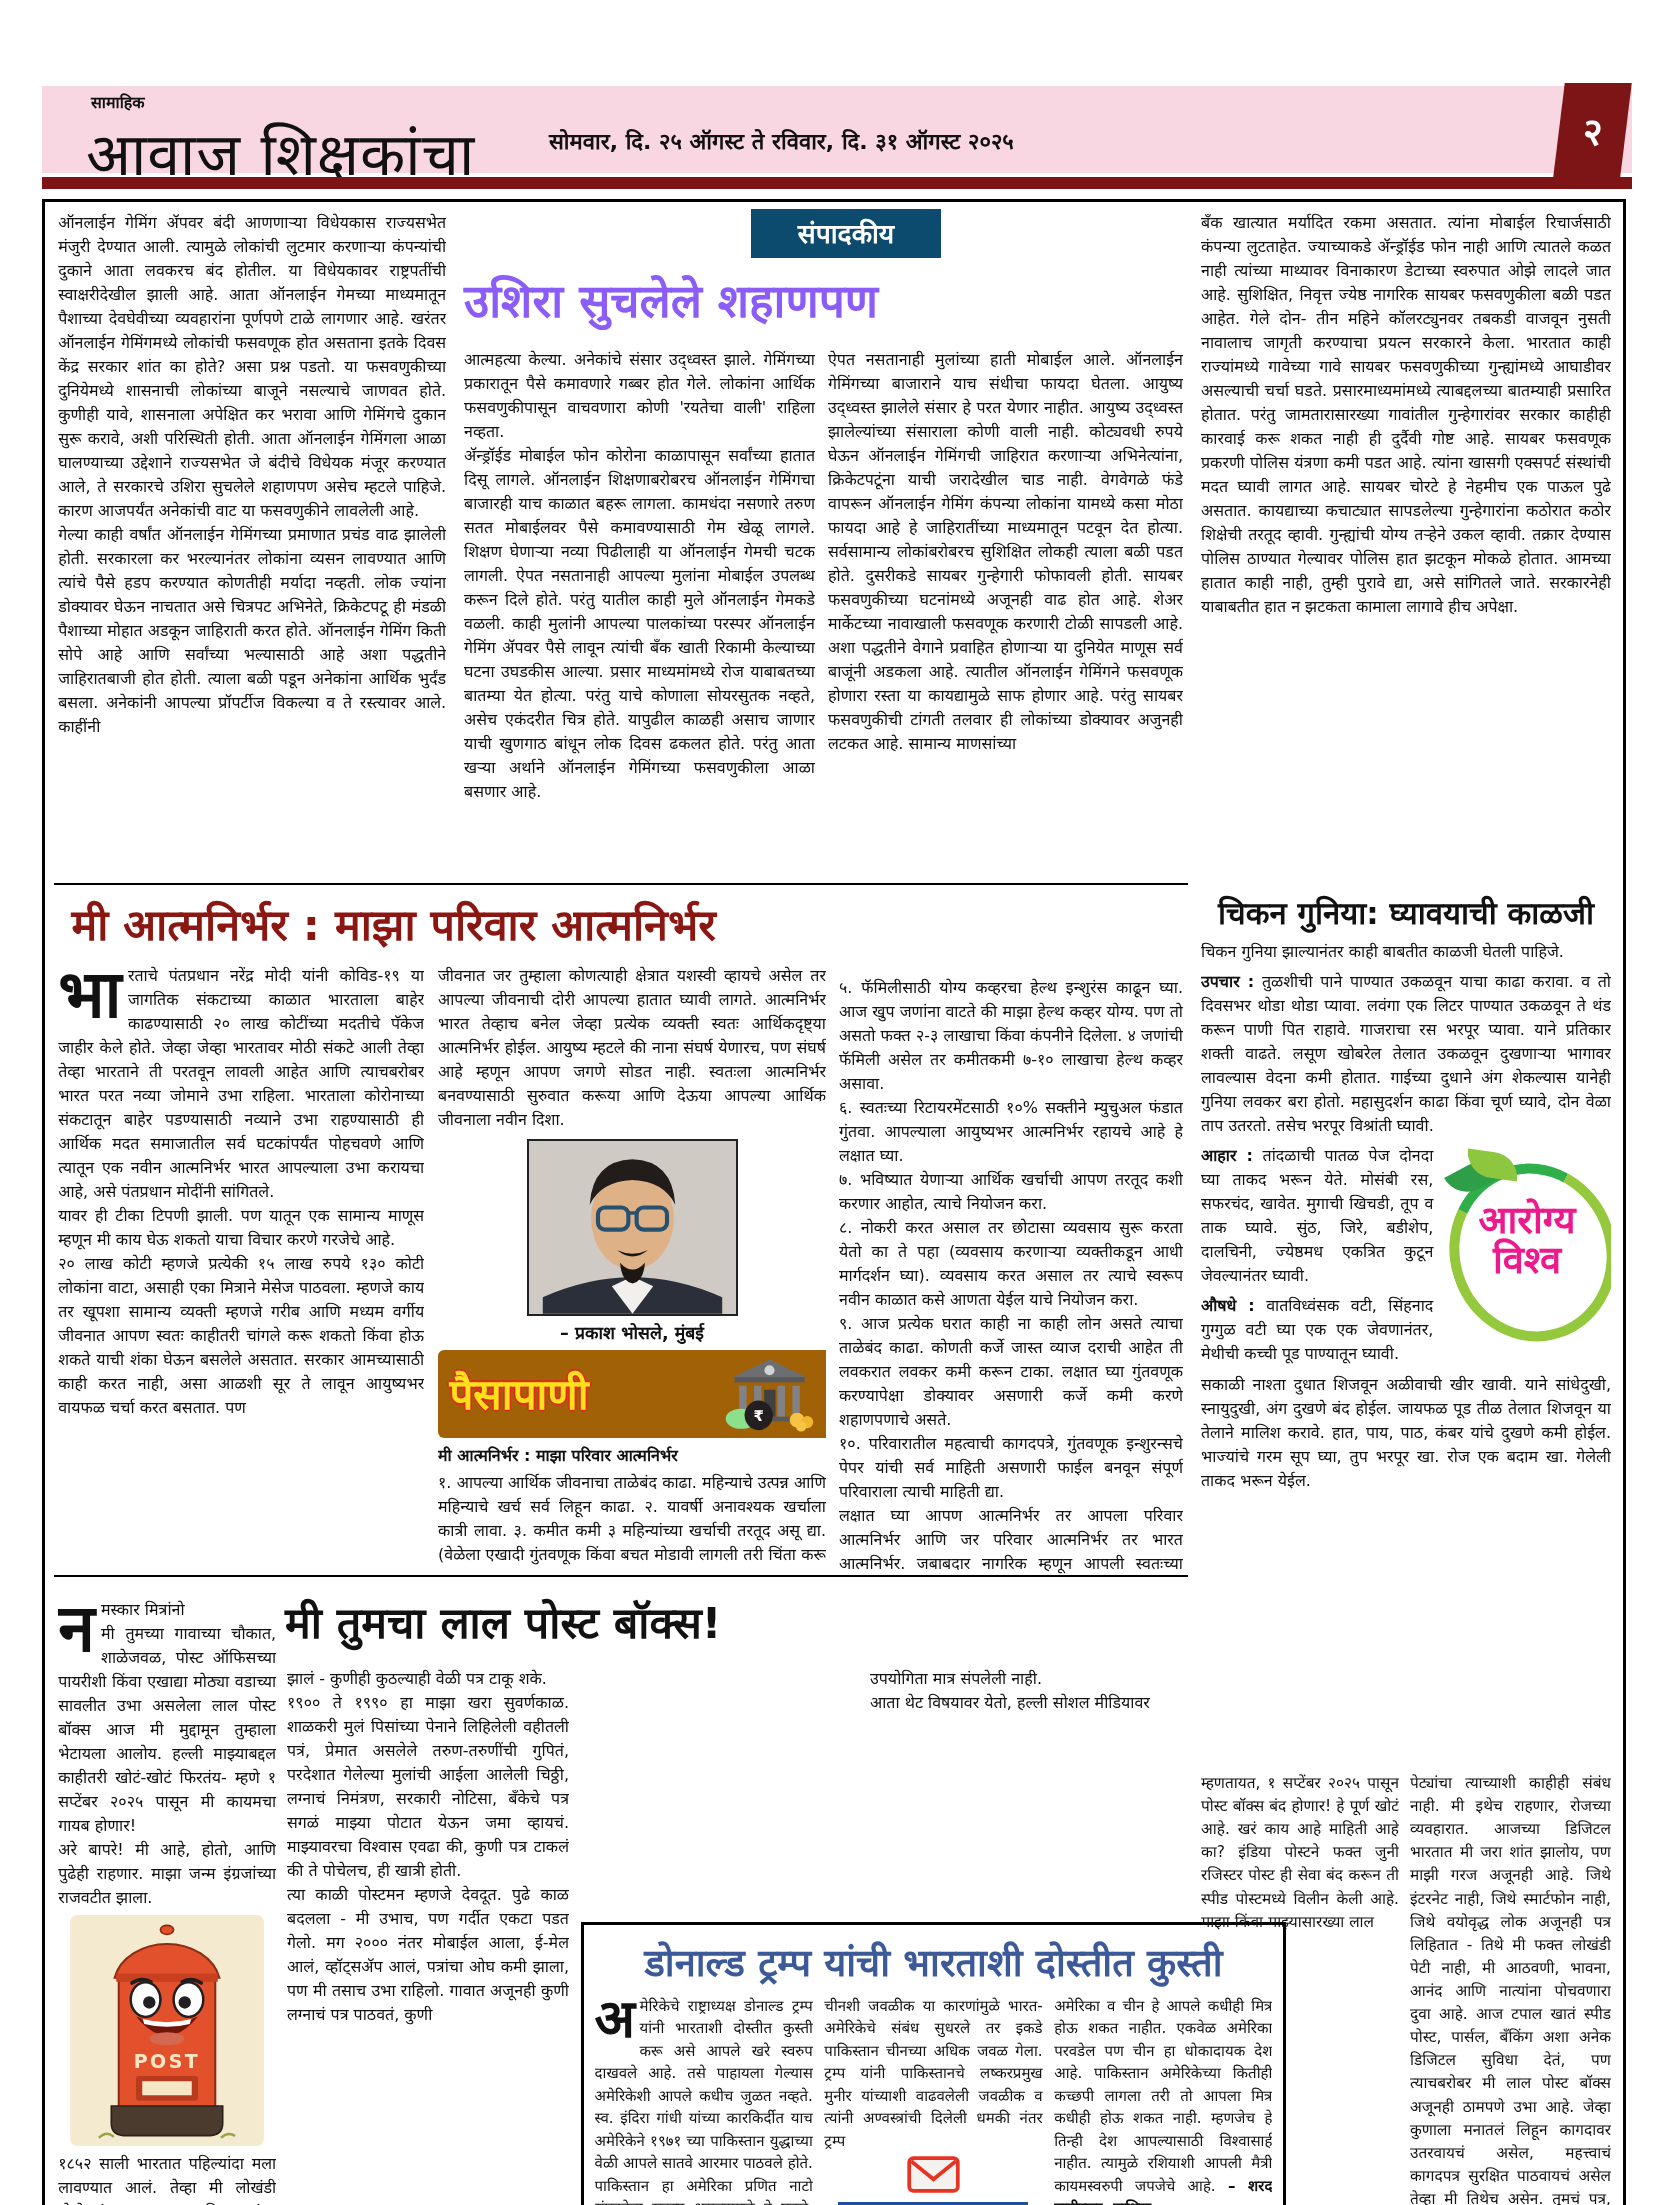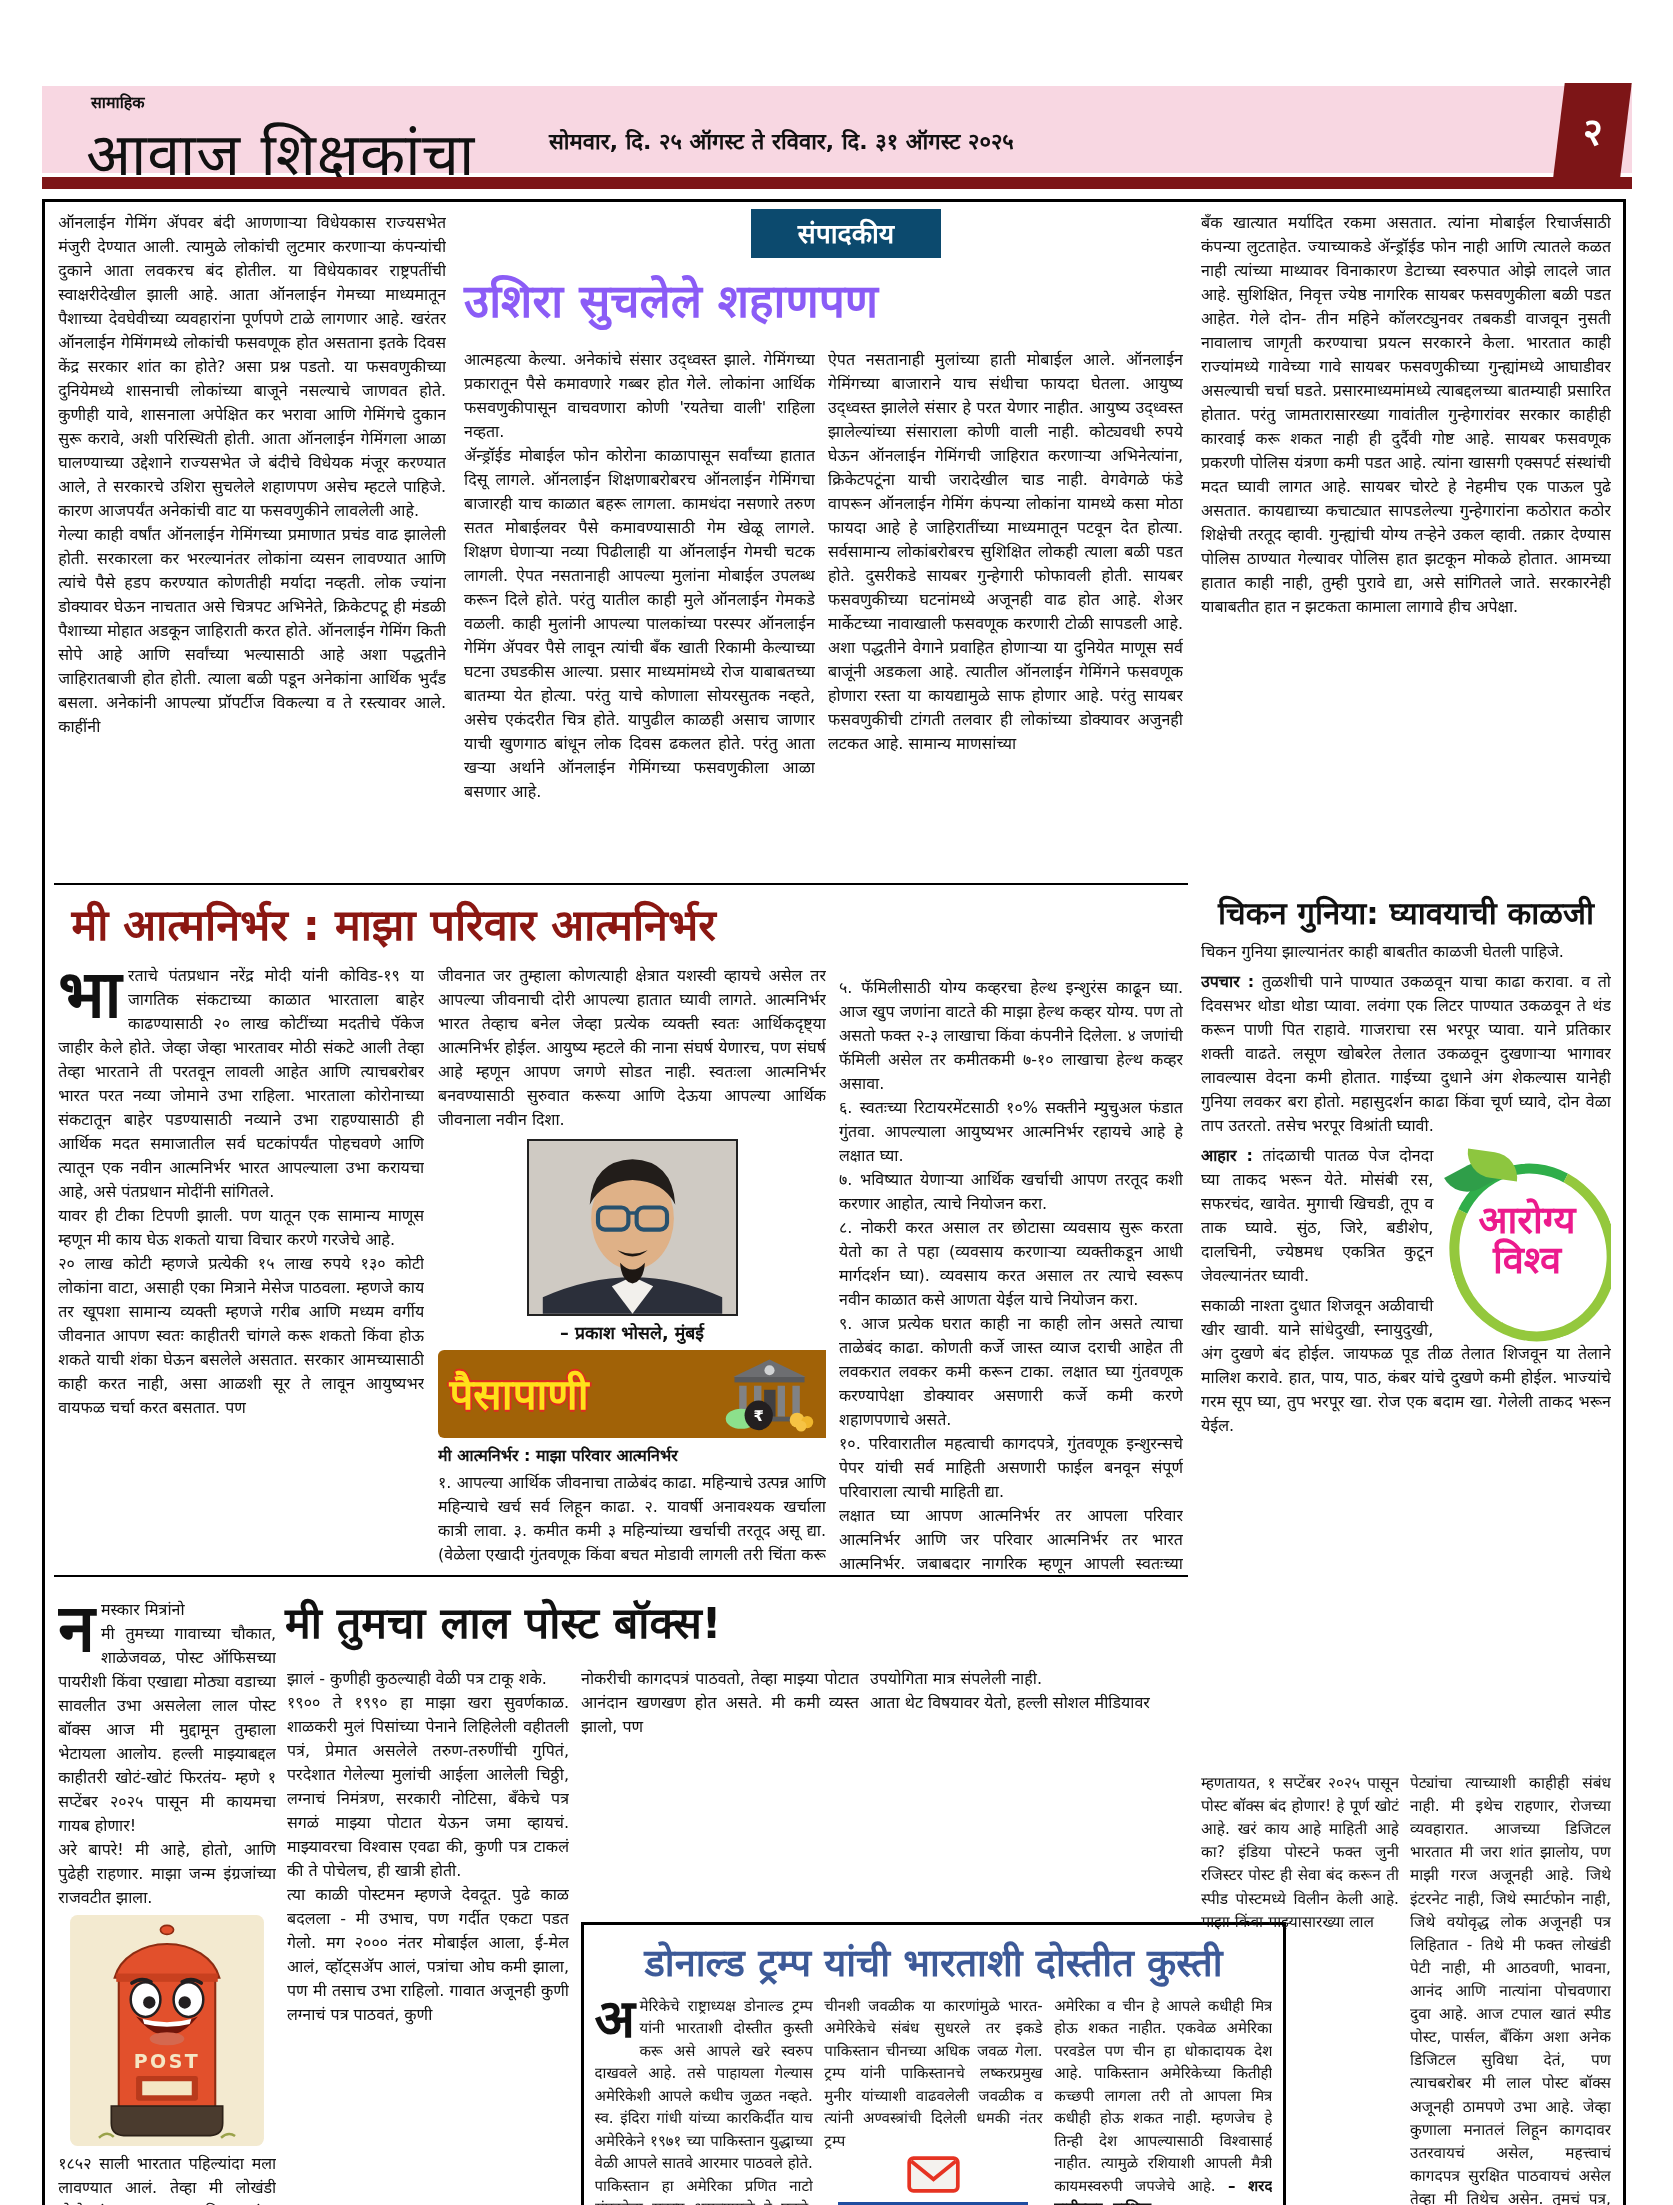--- a/index.html
+++ b/index.html
@@ -182,20 +182,21 @@
       <p>चिकन गुनिया झाल्यानंतर काही बाबतीत काळजी घेतली पाहिजे.</p>
       <p><b>उपचार :</b> <span>तुळशीची पाने पाण्यात उकळवून याचा काढा करावा. व तो दिवसभर थोडा थोडा प्यावा. लवंगा एक लिटर पाण्यात उकळवून ते थंड करून पाणी पित राहावे. गाजराचा रस भरपूर प्यावा. याने प्रतिकार शक्ती वाढते. लसूण खोबरेल तेलात उकळवून दुखणाऱ्या भागावर लावल्यास वेदना कमी होतात. गाईच्या दुधाने अंग शेकल्यास यानेही गुनिया लवकर बरा होतो. महासुदर्शन काढा किंवा चूर्ण घ्यावे, दोन वेळा ताप उतरतो. तसेच भरपूर विश्रांती घ्यावी.</span></p>
       <div class="arogya">
         <div class="ring"></div>
         <div class="leaf"></div>
         <div class="leaf leaf2"></div>
         <div class="atext"><span>आरोग्य</span><br>
         <span>विश्व</span></div>
       </div>
       <p><b>आहार :</b> <span>तांदळाची पातळ पेज दोनदा घ्या ताकद भरून येते. मोसंबी रस, सफरचंद, खावेत. मुगाची खिचडी, तूप व ताक घ्यावे. सुंठ, जिरे, बडीशेप, दालचिनी, ज्येष्ठमध एकत्रित कुटून जेवल्यानंतर घ्यावी.</span></p>
+      <p><b>औषधे :</b> <span>वातविध्वंसक वटी, सिंहनाद गुग्गुळ वटी घ्या एक एक जेवणानंतर, मेथीची कच्ची पूड पाण्यातून घ्यावी.</span></p>
       <p>सकाळी नाश्ता दुधात शिजवून अळीवाची खीर खावी. याने सांधेदुखी, स्नायुदुखी, अंग दुखणे बंद होईल. जायफळ पूड तीळ तेलात शिजवून या तेलाने मालिश करावे. हात, पाय, पाठ, कंबर यांचे दुखणे कमी होईल. भाज्यांचे गरम सूप घ्या, तुप भरपूर खा. रोज एक बदाम खा. गेलेली ताकद भरून येईल.</p>
     </div>
 
     <div class="p-head">मी तुमचा लाल पोस्ट बॉक्स!</div>
     <div class="col p1">
       <span class="dropcap">न</span><span class="txt">मस्कार मित्रांनो
 मी तुमच्या गावाच्या चौकात, शाळेजवळ, पोस्ट ऑफिसच्या पायरीशी किंवा एखाद्या मोठ्या वडाच्या सावलीत उभा असलेला लाल पोस्ट बॉक्स आज मी मुद्दामून तुम्हाला भेटायला आलोय. हल्ली माझ्याबद्दल काहीतरी खोटं-खोटं फिरतंय- म्हणे १ सप्टेंबर २०२५ पासून मी कायमचा गायब होणार!
 अरे बापरे! मी आहे, होतो, आणि पुढेही राहणार. माझा जन्म इंग्रजांच्या राजवटीत झाला.</span>
       <svg class="pb-img" viewBox="0 0 470 560" width="194" height="231" style="font-size:36px">
         <rect x="0" y="0" width="470" height="560" rx="18" fill="#f3ead0"></rect>
@@ -218,23 +219,20 @@
         <path d="M100,463 h270 v42 q0,28 -30,30 h-210 q-30,-2 -30,-30 Z" fill="#4a3b2e" stroke="#2c2118" stroke-width="4"></path>
         <path d="M70,540 q20,-18 36,-2 M366,540 q18,-16 34,-4" fill="none" stroke="#9aa24a" stroke-width="6"></path>
       </svg>
       <span class="txt">१८५२ साली भारतात पहिल्यांदा मला लावण्यात आलं. तेव्हा मी लोखंडी होतो, रंग मात्र काळसर-हिरवा. नंतर १८७० च्या दशकात माझा लाल रंग ठरला, जो लोकांच्या डोळ्यांना आणि मनाला ओळखीचा झाला.</span>
     </div>
     <div class="col p2">
       <span class="txt">झालं - कुणीही कुठल्याही वेळी पत्र टाकू शके.
 १९०० ते १९९० हा माझा खरा सुवर्णकाळ. शाळकरी मुलं पिसांच्या पेनाने लिहिलेली वहीतली पत्रं, प्रेमात असलेले तरुण-तरुणींची गुपितं, परदेशात गेलेल्या मुलांची आईला आलेली चिठ्ठी, लग्नाचं निमंत्रण, सरकारी नोटिसा, बँकेचे पत्र सगळं माझ्या पोटात येऊन जमा व्हायचं. माझ्यावरचा विश्वास एवढा की, कुणी पत्र टाकलं की ते पोचेलच, ही खात्री होती.
 त्या काळी पोस्टमन म्हणजे देवदूत. पुढे काळ बदलला - मी उभाच, पण गर्दीत एकटा पडत गेलो. मग २००० नंतर मोबाईल आला, ई-मेल आलं, व्हॉट्सॲप आलं, पत्रांचा ओघ कमी झाला, पण मी तसाच उभा राहिलो. गावात अजूनही कुणी लग्नाचं पत्र पाठवतं, कुणी</span>
     </div>
-    <div class="col p3">
-      <span class="txt">नोकरीची कागदपत्रं पाठवतो, तेव्हा माझ्या पोटात आनंदान खणखण होत असते. मी कमी व्यस्त झालो, पण</span>
-    </div>
     <div class="col p4">
       <span class="txt">उपयोगिता मात्र संपलेली नाही.
 आता थेट विषयावर येतो, हल्ली सोशल मीडियावर</span>
     </div>
 
     <div class="trump">
       <div class="t-head">डोनाल्ड ट्रम्प यांची भारताशी दोस्तीत कुस्ती</div>
       <div class="t-cols">
         <div class="t-col">
           <span class="t-drop">अ</span><span class="txt">मेरिकेचे राष्ट्राध्यक्ष डोनाल्ड ट्रम्प यांनी भारताशी दोस्तीत कुस्ती करू असे आपले खरे स्वरुप दाखवले आहे. तसे पाहायला गेल्यास अमेरिकेशी आपले कधीच जुळत नव्हते. स्व. इंदिरा गांधी यांच्या कारकिर्दीत याच अमेरिकेने १९७१ च्या पाकिस्तान युद्धाच्या वेळी आपले सातवे आरमार पाठवले होते. पाकिस्तान हा अमेरिका प्रणित नाटो संघटनेचा सदस्य असल्यामुळे हे घडले. आपली स्थिती कमकुवत होती. रशियाने आपल्या युद्धनौका बंगालच्या उपसागरात पाठवून अमेरिकेची गोची केली. नंतरच्या काळातही अमेरिकेची धोरणे भारतविरोधीच होती.</span>

